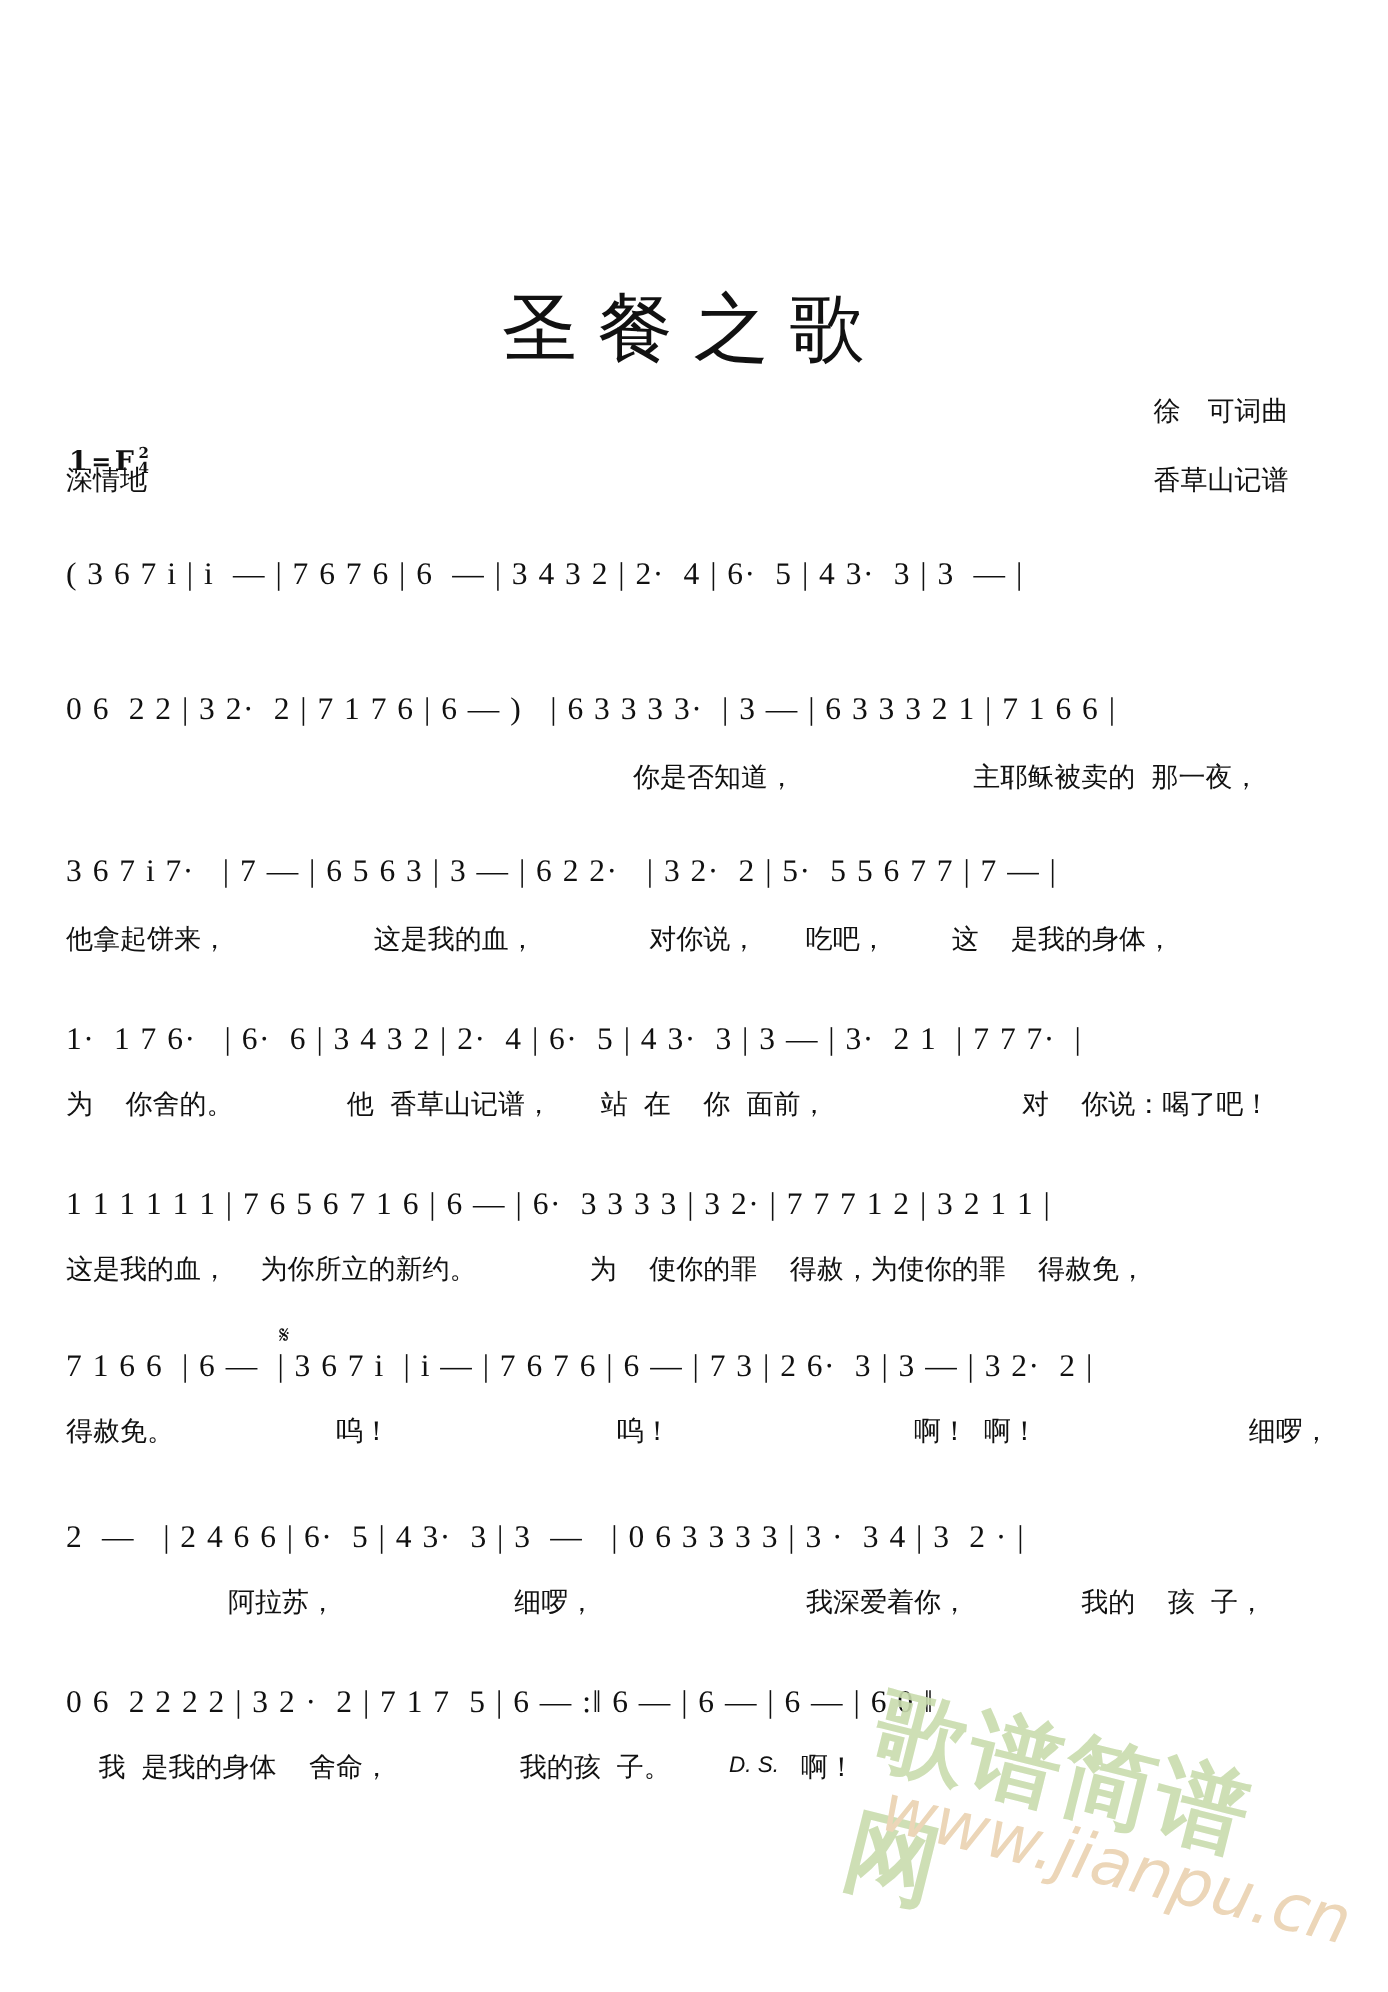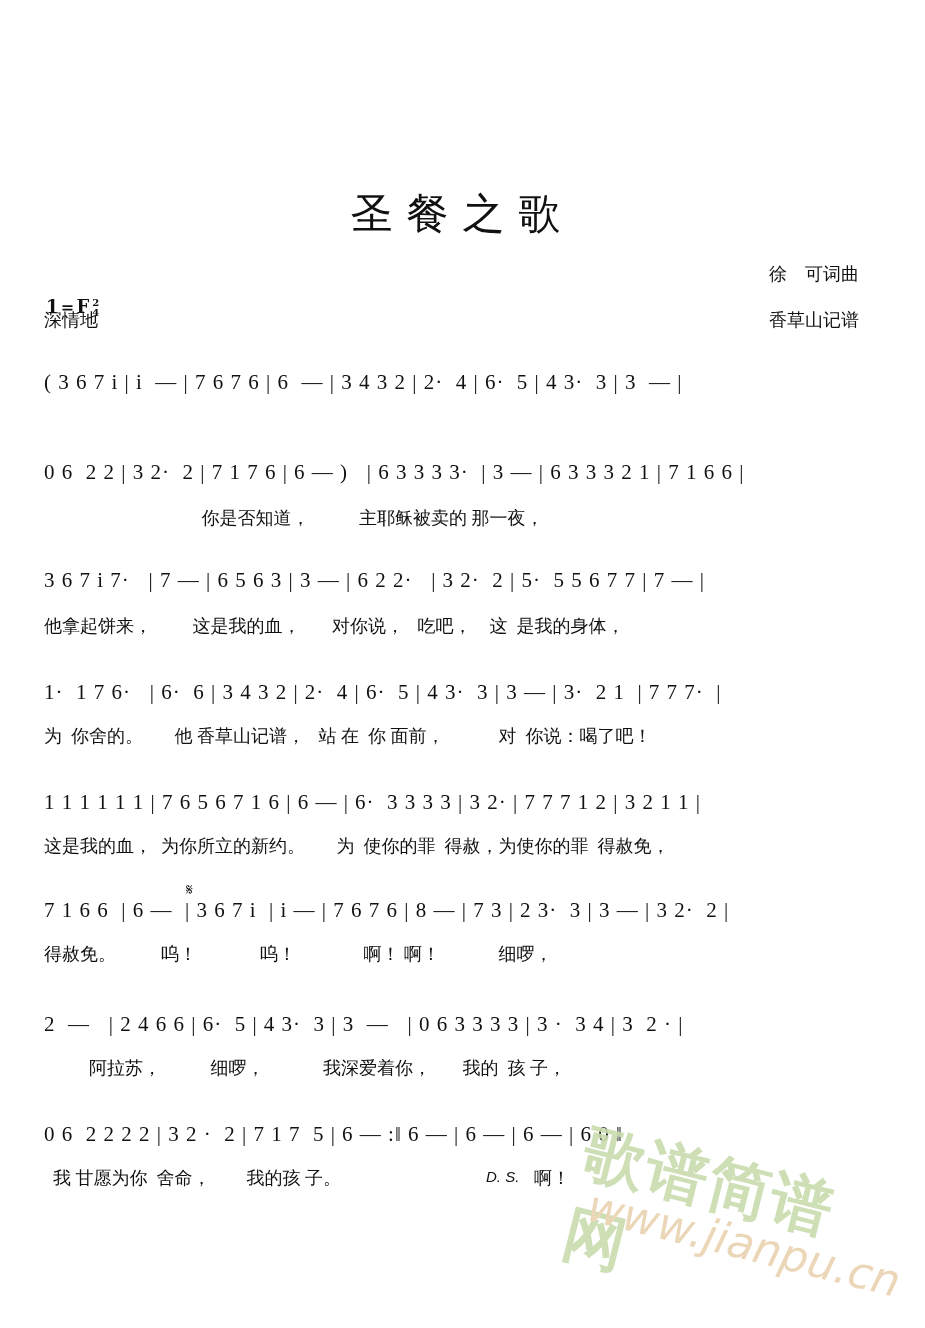--- a/index.html
+++ b/index.html
@@ -1,30 +1,30 @@
 <!DOCTYPE html>
 <html><head>
 <meta charset="utf-8">
 <style>
   html, body { margin:0; padding:0; background:#ffffff; }
   body { width:925px; height:1328px; position:relative; overflow:hidden;
          font-family:"DejaVu Sans", "Liberation Sans", sans-serif; color:#111; }
   .title { position:absolute; top:186px; left:0; width:925px; text-align:center;
-           font-size:42px; letter-spacing:14px; font-weight:normal; }
+           font-size:50px; letter-spacing:14px; font-weight:normal; }
   .meta { position:absolute; font-size:18px; }
   .key { top:262px; left:46px; font-family:"DejaVu Serif","Liberation Serif",serif; font-weight:bold; font-size:18px;margin-top:33px; }
   .key .frac { display:inline-block; vertical-align:middle; font-size:10px; line-height:10px; text-align:center; margin-left:3px; }
   .tempo { top:308px; left:44px;font-family:Liberation Serif, serif; }
   .author { top:262px; right:66px; text-align:left; }
   .scribe { top:308px; right:66px; text-align:right; }
   .line { position:absolute; left:0; width:925px; }
   .notes { position:absolute; left:44px; height:36px; font-size:21px; white-space:pre;
            font-family:Liberation Serif, serif; letter-spacing:1px; }
   .lyrics { position:absolute; left:44px; font-size:18px; white-space:pre;
-            font-family:Liberation Serif, serif; }
+            font-family:Liberation Mono, monospace; }
   .ds { font-family:Liberation Sans, sans-serif; font-style:italic; font-size:15px; }
   .wm { position:absolute; left:585px; top:1110px; width:320px; height:170px; pointer-events:none; }
   .wm-cn { position:absolute; left:10px; top:0; font-size:62px; font-weight:bold; color:#c9dcae;
            transform:rotate(14deg); transform-origin:left top; letter-spacing:2px; opacity:0.9; }
   .wm-url { position:absolute; left:10px; top:70px; font-size:44px; font-style:italic; color:#ecd6b8;
             transform:rotate(14deg); transform-origin:left top; }
 </style>
 </head>
 <body>
 
@@ -56,32 +56,32 @@
   <div class="lyrics" style="top:44px">为  你舍的。       他 香草山记谱，   站 在  你 面前，            对  你说：喝了吧！</div>
 </div>
 
 <div class="line" style="top:790px">
   <div class="notes">1 1 1 1 1 1 | 7 6 5 6 7 1 6 | 6 — | 6·  3 3 3 3 | 3 2· | 7 7 7 1 2 | 3 2 1 1 |</div>
   <div class="lyrics" style="top:44px">这是我的血，  为你所立的新约。       为  使你的罪  得赦，为使你的罪  得赦免，</div>
 </div>
 
 <div class="line" style="top:898px">
   <span style="position:absolute;left:186px;top:-18px;font-size:16px">𝄋</span>
-  <div class="notes">7 1 6 6  | 6 —  | 3 6 7 i  | i — | 7 6 7 6 | 8 — | 7 3 | 2 3·  3 | 3 — | 3 2·  2 |</div>
+  <div class="notes">7 1 6 6  | 6 —  | 3 6 7 i  | i — | 7 6 7 6 | 6 — | 7 3 | 2 6·  3 | 3 — | 3 2·  2 |</div>
   <div class="lyrics" style="top:44px">得赦免。          呜！              呜！               啊！ 啊！             细啰，</div>
 </div>
 
 <div class="line" style="top:1012px">
   <div class="notes">2  —   | 2 4 6 6 | 6·  5 | 4 3·  3 | 3  —   | 0 6 3 3 3 3 | 3 ·  3 4 | 3  2 · |</div>
   <div class="lyrics" style="top:44px">          阿拉苏，           细啰，             我深爱着你，       我的  孩 子，</div>
 </div>
 
 <div class="line" style="top:1122px">
   <div class="notes">0 6  2 2 2 2 | 3 2 ·  2 | 7 1 7  5 | 6 — :‖ 6 — | 6 — | 6 — | 6 0 ‖</div>
-  <div class="lyrics" style="top:44px">  我 甘愿为你  舍命，        我的孩 子。</div>
+  <div class="lyrics" style="top:44px">  我 是我的身体  舍命，        我的孩 子。</div>
   <span class="lyrics ds" style="top:46px;left:486px">D. S.</span>
   <span class="lyrics" style="top:44px;left:534px">啊！</span>
 </div>
 
 <div class="wm">
   <div class="wm-cn">歌谱简谱网</div>
   <div class="wm-url">www.jianpu.cn</div>
 </div>
 
 </body></html>

